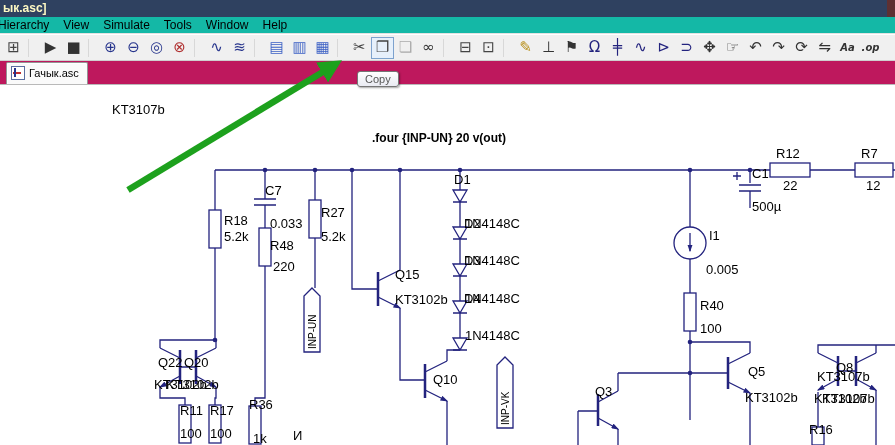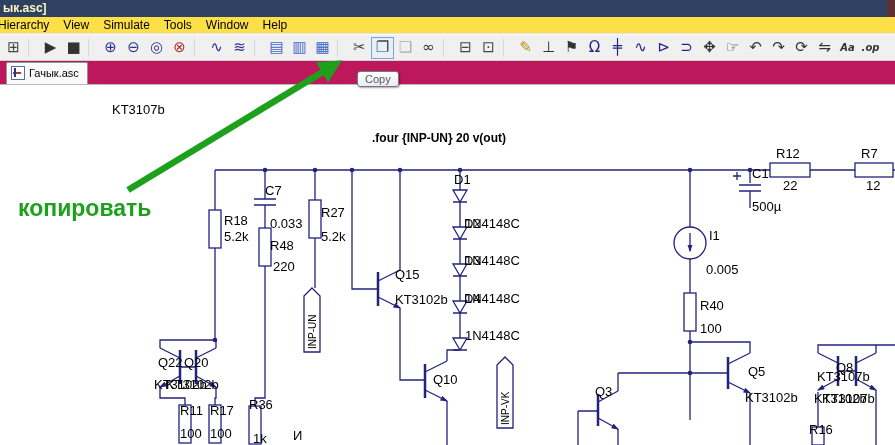--- a/index.html
+++ b/index.html
@@ -2,21 +2,21 @@
 <html><head>
 <meta charset="utf-8">
 <style>
   html,body{margin:0;padding:0;background:#d4d0c8;}
   .stage{position:relative;width:895px;height:445px;overflow:hidden;background:#fff;
          font-family:"Liberation Sans",sans-serif;-webkit-font-smoothing:antialiased;}
   
   .titlebar{position:absolute;left:0;top:0;width:887px;height:17px;background:#2f4160;
             color:#fef9c3;font-size:12px;font-weight:bold;line-height:17px;padding-left:3px;box-sizing:border-box;}
   .desktop-edge{position:absolute;right:0;top:0;width:8px;height:17px;background:#5e3032;}
-  .menubar{position:absolute;left:0;top:17px;width:100%;height:17px;background:#fde047;
+  .menubar{position:absolute;left:0;top:17px;width:100%;height:17px;background:#14b8a6;
            border-bottom:1px solid #e2e2e2;display:flex;align-items:center;padding-left:0;box-sizing:border-box;}
   .menu-item{font-size:12px;color:#000;padding:1px 7px;cursor:default;}
   .menu-item:first-child{margin-left:-9px;}
   .toolbar{position:absolute;left:0;top:35px;width:100%;height:26px;background:#f0f0f0;
            border-bottom:1px solid #cfcfcf;display:flex;align-items:center;padding-left:2px;box-sizing:border-box;}
   .tb{width:23px;height:22px;border:1px solid transparent;background:transparent;display:flex;
       align-items:center;justify-content:center;font-size:15px;line-height:1;padding:0;margin:0;
       font-family:"DejaVu Sans",sans-serif;cursor:default;}
   .tb.small{font-size:10px;font-style:italic;font-weight:bold;}
   .tb.active{background:#e6f0fb;border:1px solid #7da2ce;}
@@ -251,19 +251,18 @@
 
   <svg class="annotation-arrow" width="895" height="445">
     <defs>
       <marker id="garr" viewBox="0 0 10 10" refX="7" refY="5" markerWidth="3.6" markerHeight="3.6" orient="auto">
         <path d="M0,0 L10,5 L0,10 Z" fill="#1da11d"></path>
       </marker>
     </defs>
     <line x1="128" y1="190" x2="336" y2="64" stroke="#1da11d" stroke-width="6.5" marker-end="url(#garr)"></line>
   </svg>
 
-  <div class="annotation-text">копировать</div>
 
   <div class="tooltip">
     <span>Copy</span>
   </div>
 
 </div>
 
 </body></html>

